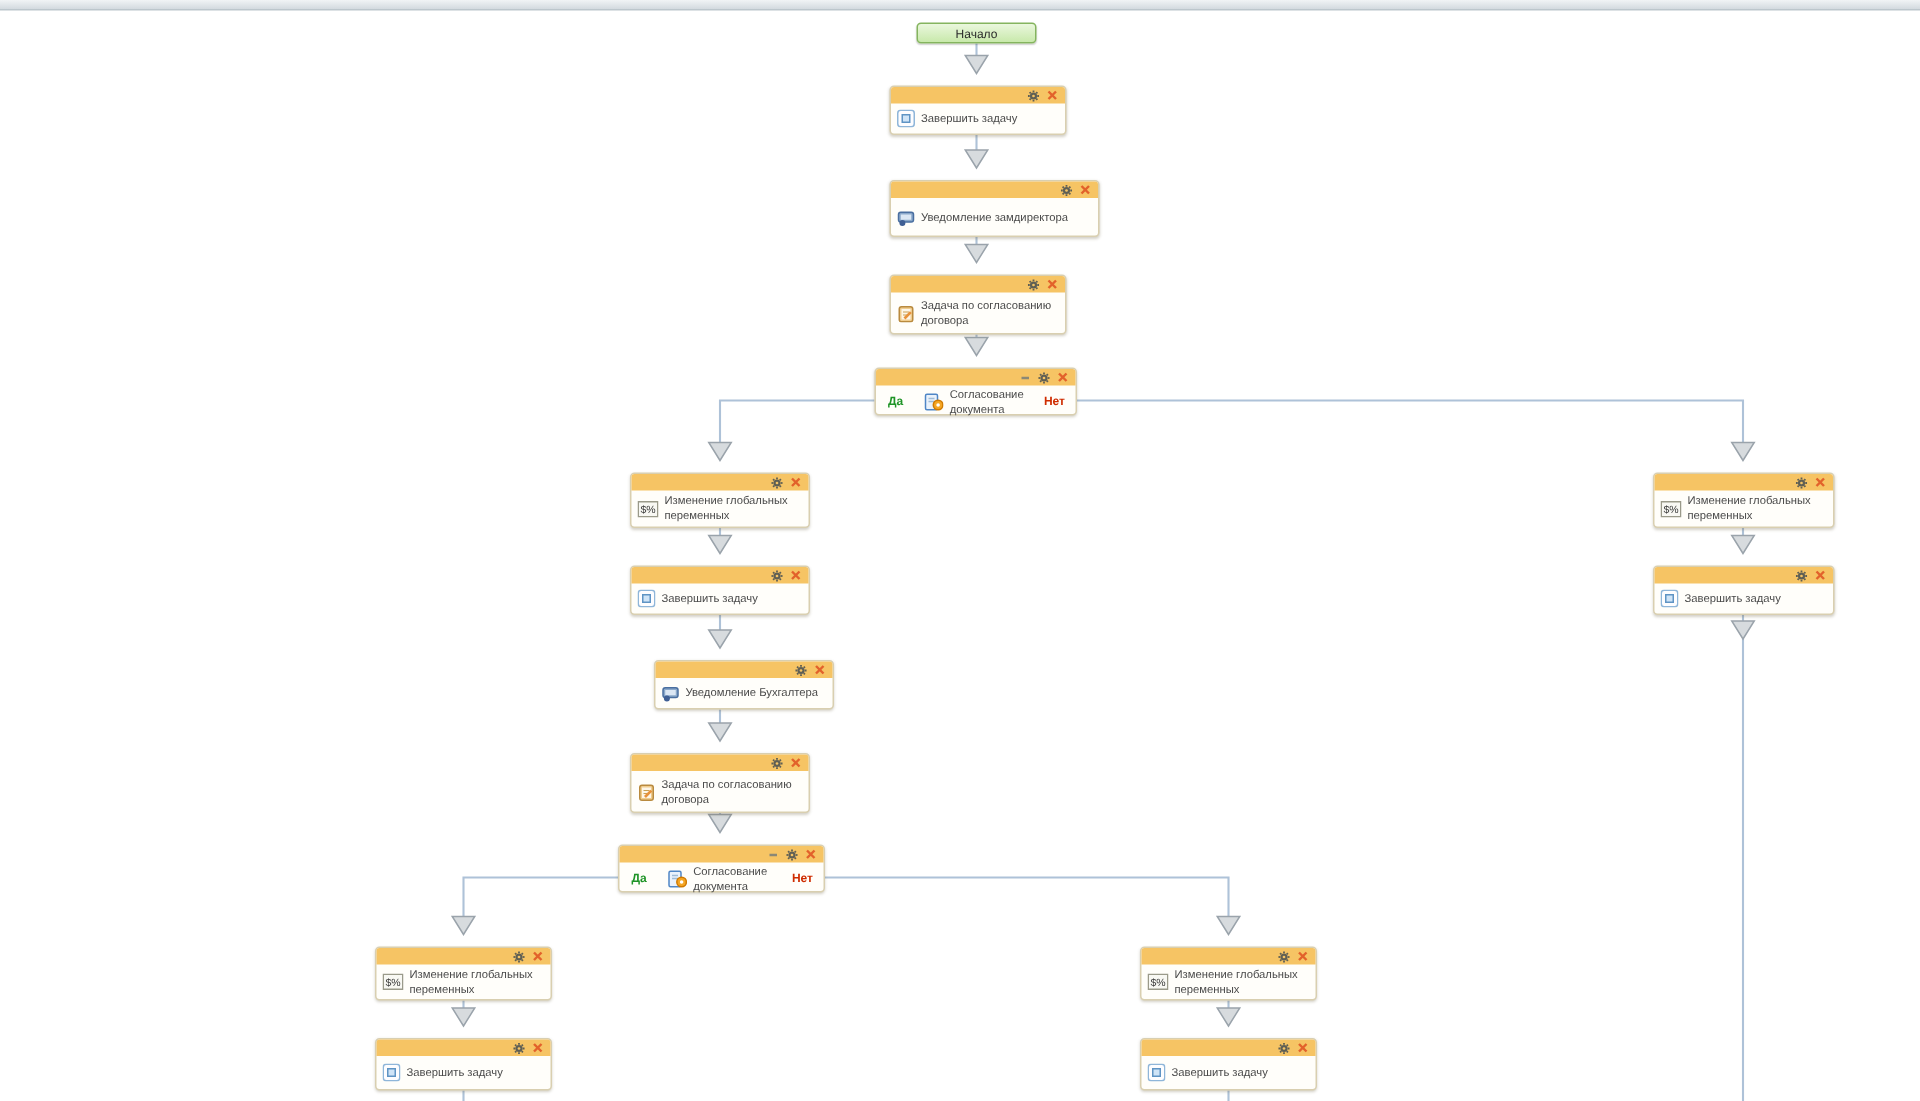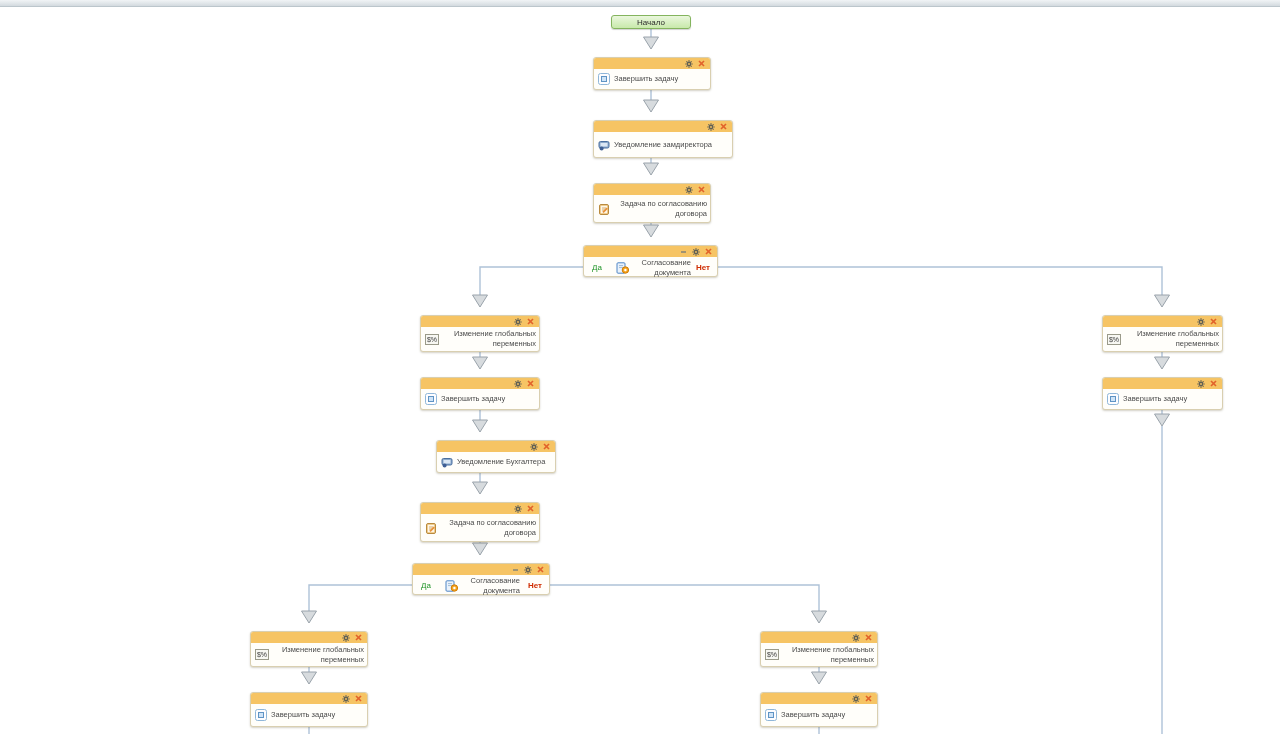--- a/index.html
+++ b/index.html
@@ -24,24 +24,24 @@
   .node-header{
     height:11px;flex:0 0 11px;background:#f6c464;
     border-radius:2px 2px 0 0;
     display:flex;align-items:center;justify-content:flex-end;
     gap:5px;padding:0 5px;
   }
   .hbtn{display:flex;align-items:center;cursor:pointer;line-height:0;}
   .node-body{flex:1;display:flex;align-items:center;padding:1px 3px 1px 4px;}
   .node-icon{flex:0 0 auto;display:flex;line-height:0;}
   .node-label{
-    font-size:7.5px;line-height:1.3;color:#4a4a4a;margin-left:4px;text-align:right;
+    font-size:7.5px;line-height:1.3;color:#4a4a4a;margin-left:4px;
   }
   .gw .node-label{width:58px;flex:0 0 auto;}
-  .gw-yes{font-size:8px;font-weight:normal;color:#1f9427;margin-left:4px;flex:0 0 auto;}
+  .gw-yes{font-size:8px;font-weight:bold;color:#1f9427;margin-left:4px;flex:0 0 auto;}
   .gw-no{font-size:8px;font-weight:bold;color:#cf2c00;margin-left:auto;margin-right:4px;flex:0 0 auto;}
   .start-node{
     position:absolute;box-sizing:border-box;
     background:linear-gradient(#eaf7dd,#c8e9ab);
     border:1px solid #84b45e;border-radius:3px;
     display:flex;align-items:center;justify-content:center;
     font-size:8px;color:#2b2b2b;
     box-shadow:0 1px 1px rgba(0,0,0,.18);
   }
 </style>

